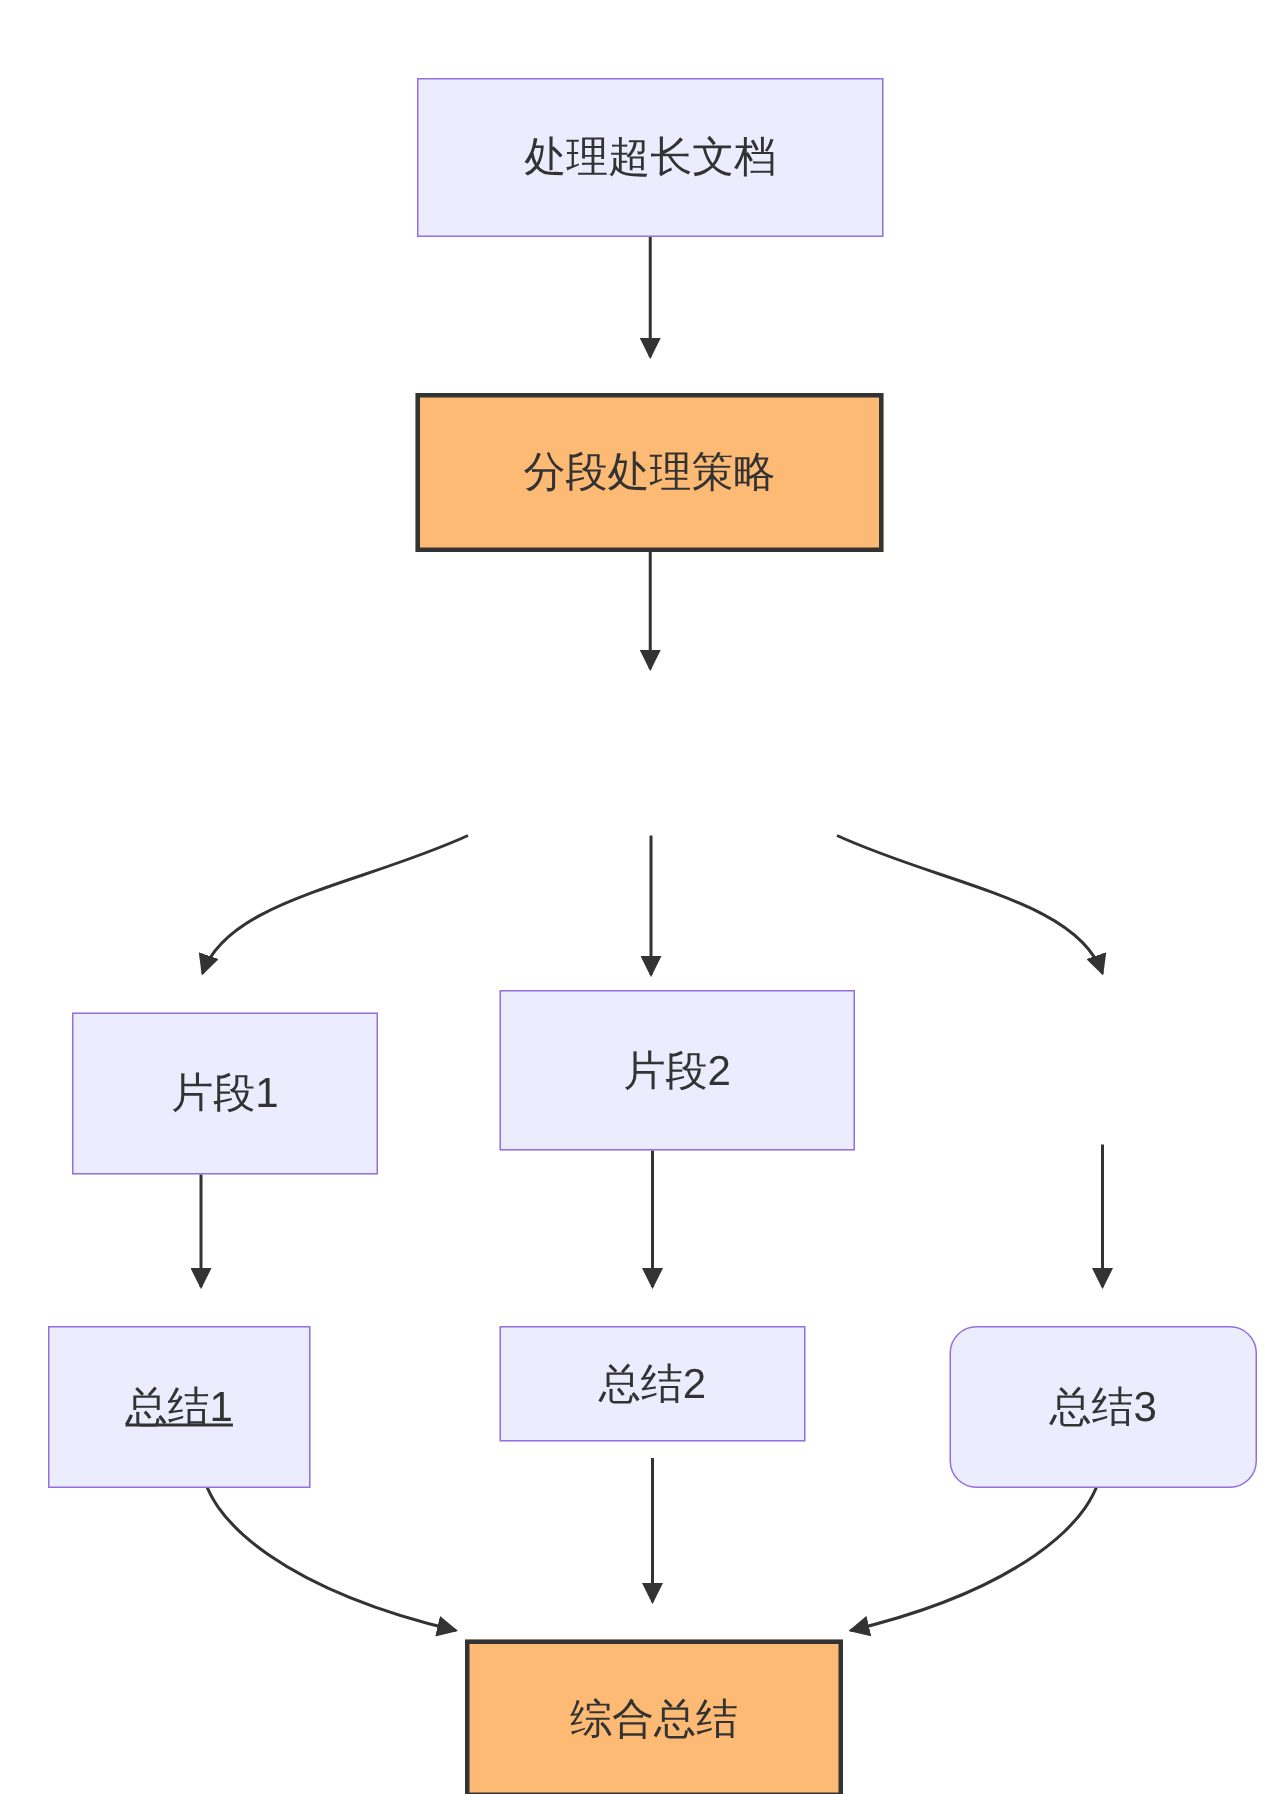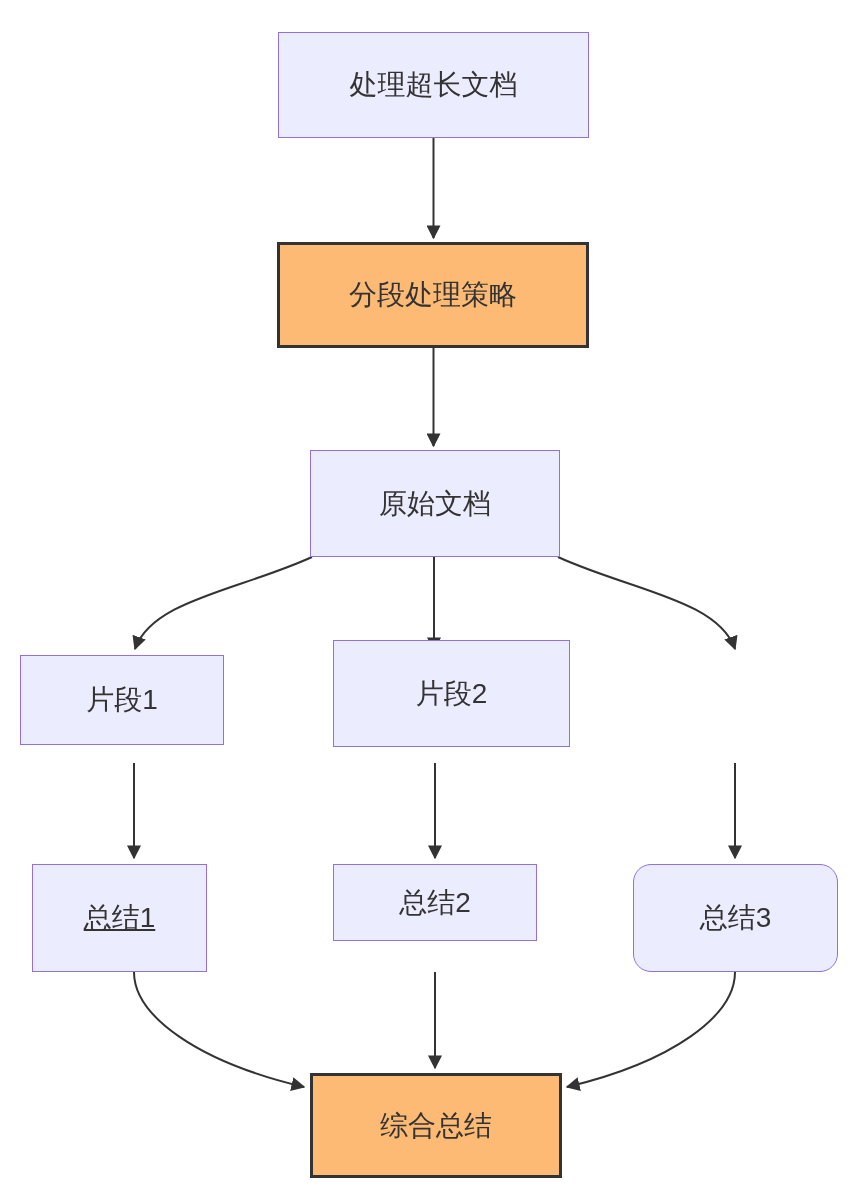--- a/index.html
+++ b/index.html
@@ -26,38 +26,39 @@
     position: absolute;
     box-sizing: border-box;
     display: flex;
     align-items: center;
     justify-content: center;
     font-size: 28px;
     line-height: 1.2;
     color: #333333;
     text-align: right;
     user-select: none;
+    margin-top: 20px;
   }
   .node.default {
     background: #ECECFF;
     border: 1.5px solid #9370DB;
   }
   .node.highlight {
     background: #fdba74;
     border: 3.5px solid #333333;
   }
   .node.result {
     background: #fdba74;
     border: 3.5px solid #333333;
   }
   
   #n-a  { left: 278px; top: 32px;   width: 311px; height: 106px; }
   #n-b  { left: 277px; top: 242px;  width: 312px; height: 106px; }
   #n-c  { left: 310px; top: 450px;  width: 250px; height: 107px; }
-  #n-d1 { left: 20px;  top: 655px;  width: 204px; height: 90px; }
+  #n-d1 { left: 48px;  top: 655px;  width: 204px; height: 108px; }
   #n-d2 { left: 333px; top: 640px;  width: 237px; height: 107px; }
   #n-d3 { left: 633px; top: 656px;  width: 205px; height: 107px; }
   #n-e1 { left: 32px;  top: 864px;  width: 175px; height: 108px; text-decoration: underline; }
   #n-e2 { left: 333px; top: 864px;  width: 204px; height: 77px; }
   #n-e3 { left: 633px; top: 864px;  width: 205px; height: 108px; border-radius: 18px; }
   #n-f  { left: 310px; top: 1073px; width: 252px; height: 105px; }
   .edge {
     fill: none;
     stroke: #333333;
     stroke-width: 2px;
@@ -88,23 +89,20 @@
   </svg>
 
   <div id="n-a" class="node default">
     <span>处理超长文档</span>
   </div>
 
   <div id="n-b" class="node highlight">
     <span>分段处理策略</span>
   </div>
 
-  <div id="n-c" class="node default">
-    <span>原始文档</span>
-  </div>
 
   <div id="n-d1" class="node default">
     <span>片段1</span>
   </div>
 
   <div id="n-d2" class="node default">
     <span>片段2</span>
   </div>
 
 

